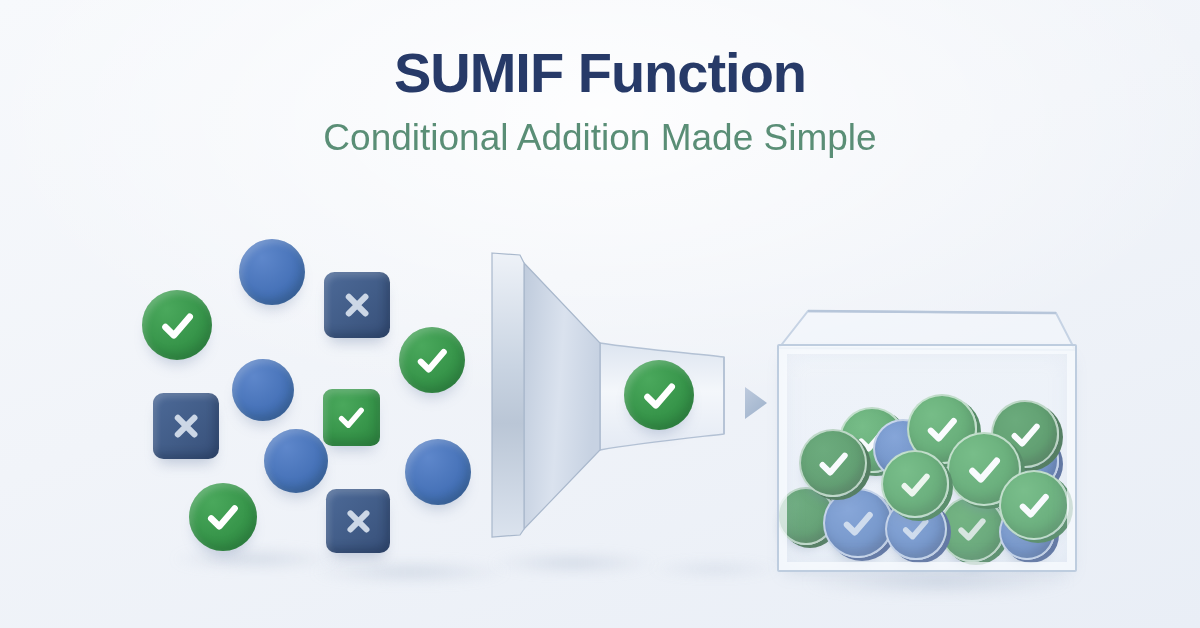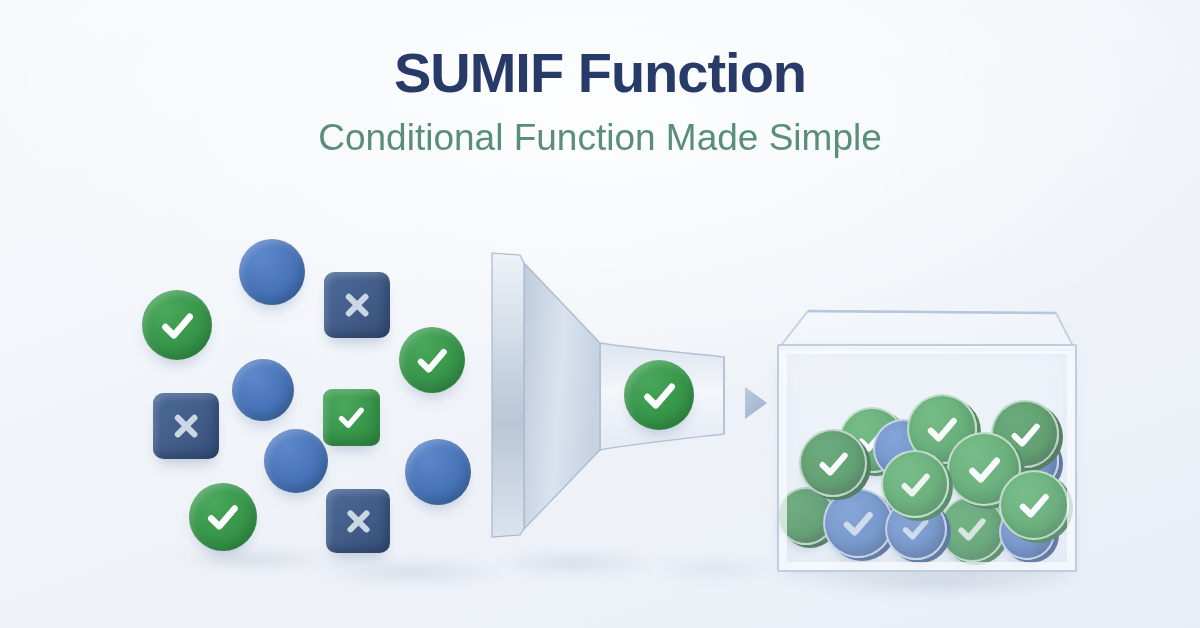--- a/index.html
+++ b/index.html
@@ -64,21 +64,21 @@
                0 8px 16px -8px rgba(130,150,185,0.25);}
   .z1{z-index:1;} .z2{z-index:2;} .z3{z-index:3;}
 </style>
 </head>
 <body>
 
 <div class="canvas">
 
   <div class="hdr">
     <h1 style="color:#273a68;">SUMIF Function</h1>
-    <h2 style="color:#5a8e76;">Conditional Function Made Simple</h2>
+    <h2 style="color:#5a8e76;">Conditional Addition Made Simple</h2>
   </div>
 
   <div class="gshadow" style="left:150px;top:546px;width:210px;height:26px;"></div>
   <div class="gshadow" style="left:285px;top:558px;width:250px;height:28px;"></div>
   <div class="gshadow" style="left:468px;top:550px;width:210px;height:26px;"></div>
   <div class="gshadow" style="left:630px;top:558px;width:170px;height:22px;opacity:.7;"></div>
   <div class="gshadow" style="left:768px;top:564px;width:340px;height:36px;"></div>
 
   <div id="scatter-layer" class="layer z2">
       <div class="shape shape-circle c-blue scatter" style="left: 239px; top: 239px; width: 66px; height: 66px;"></div>

